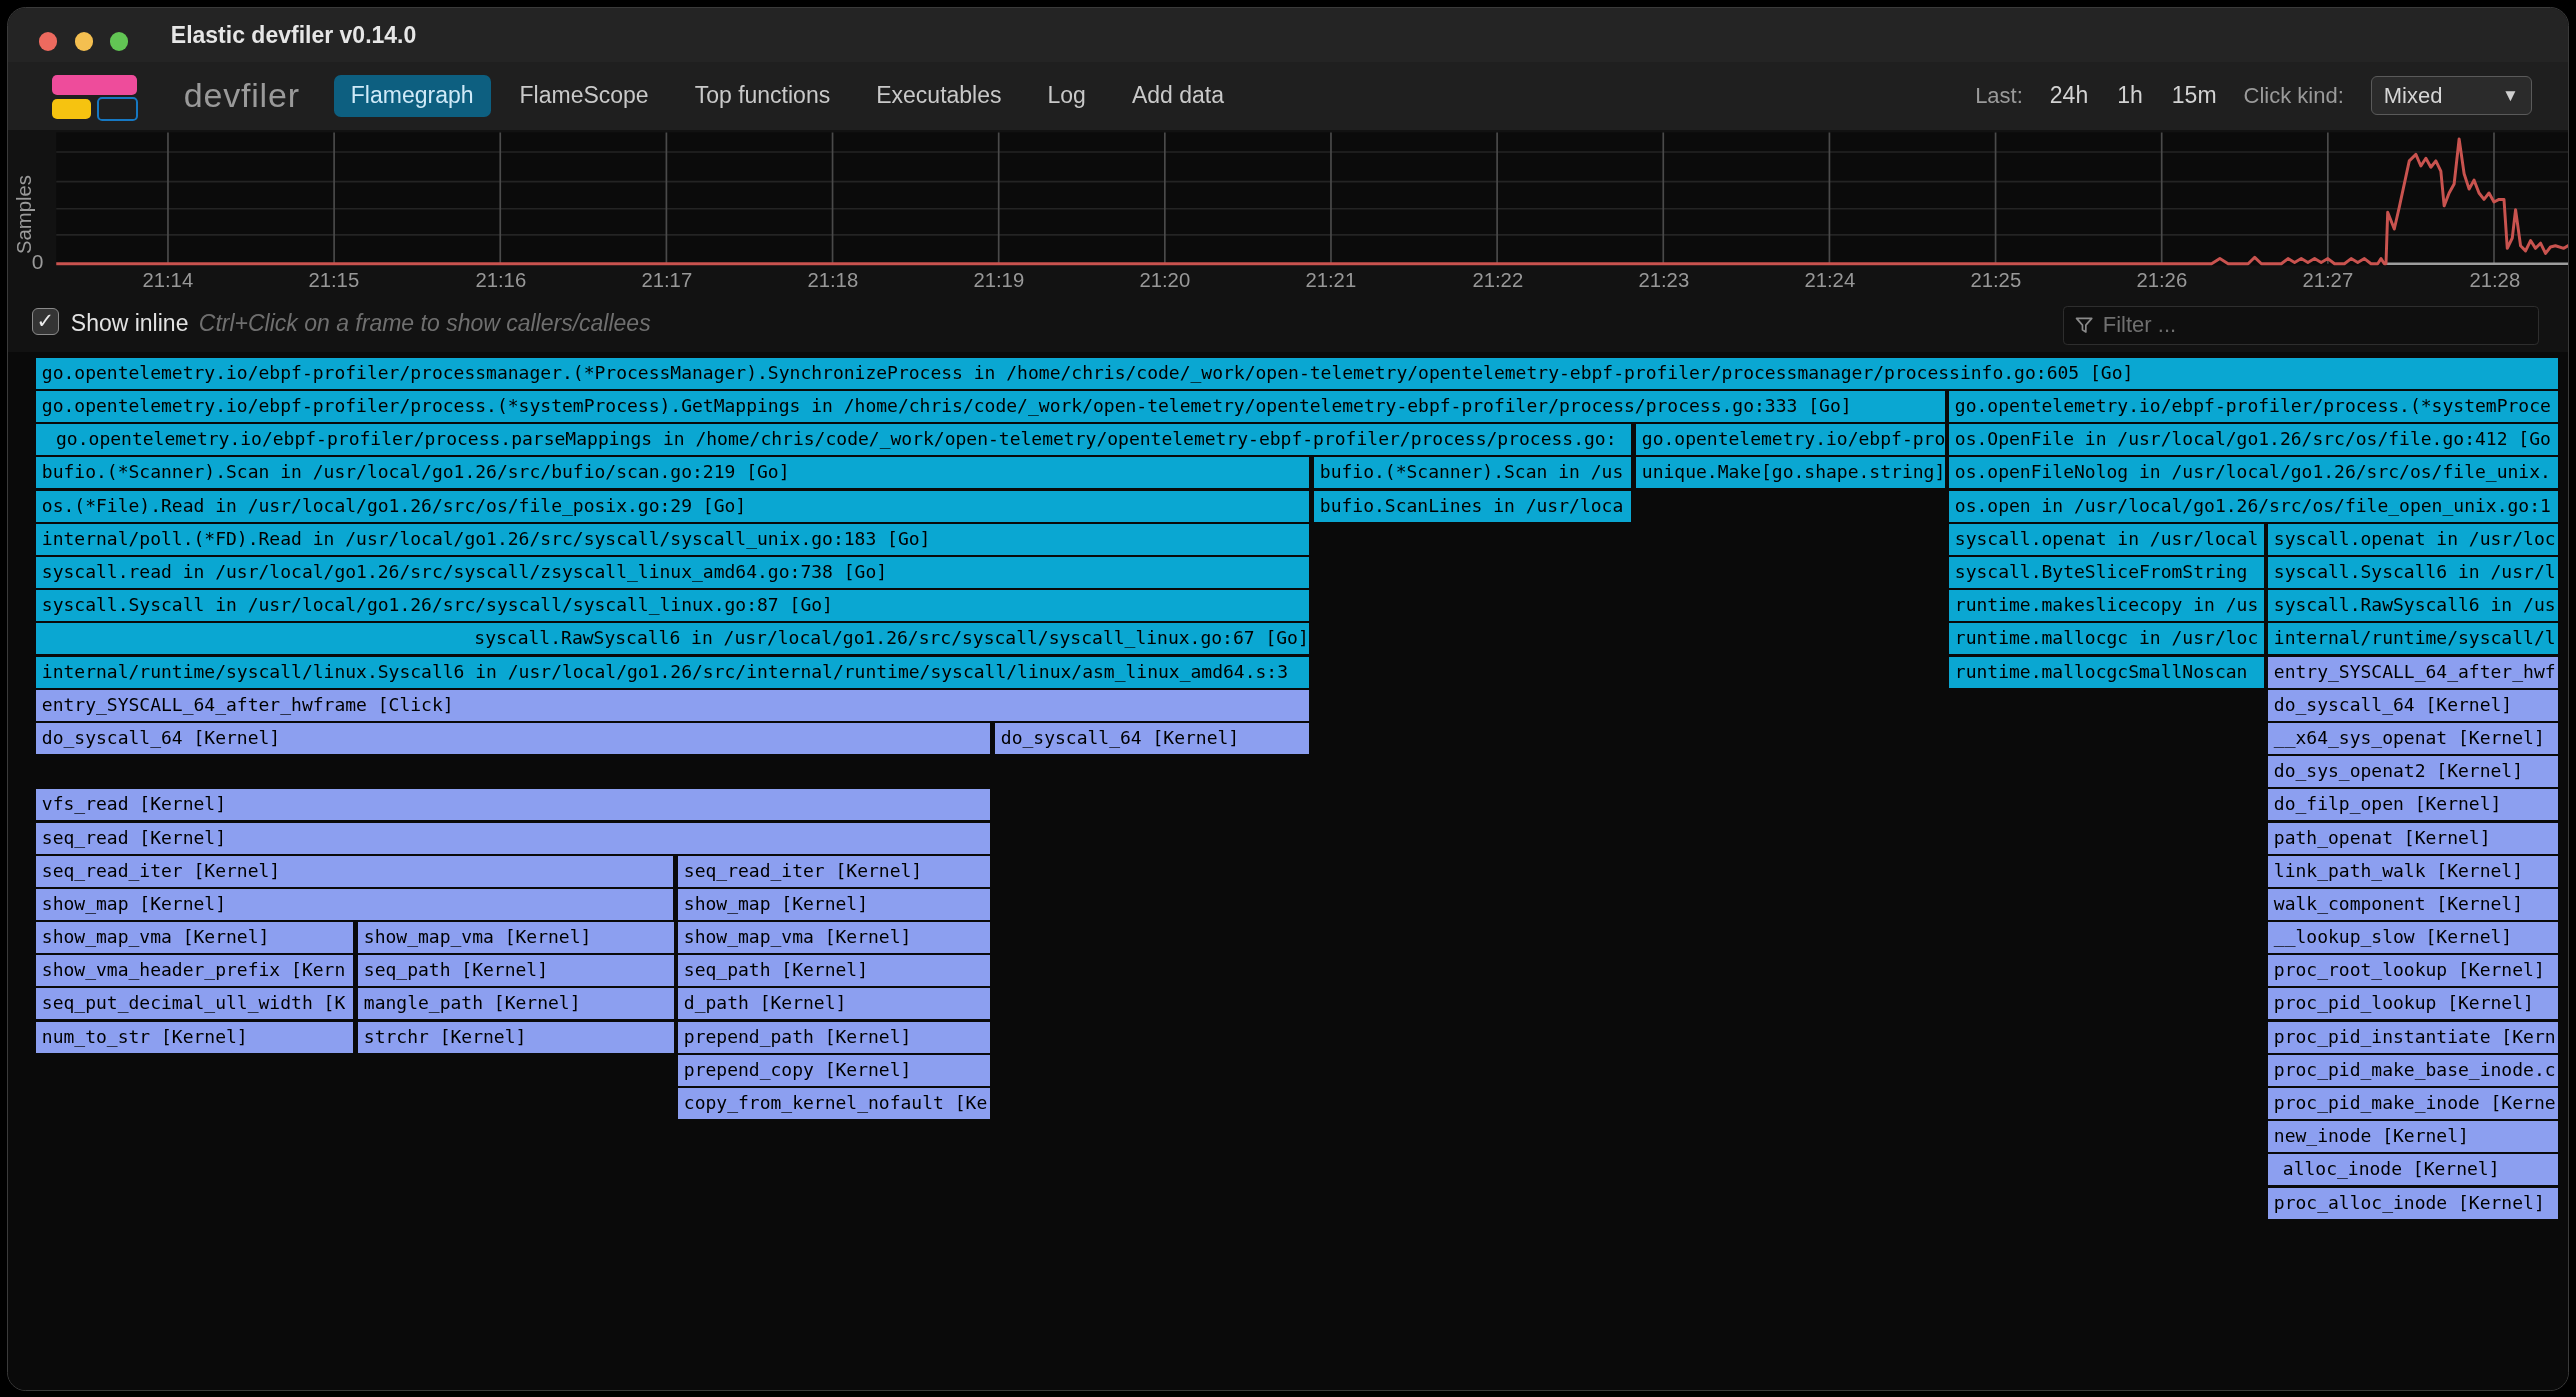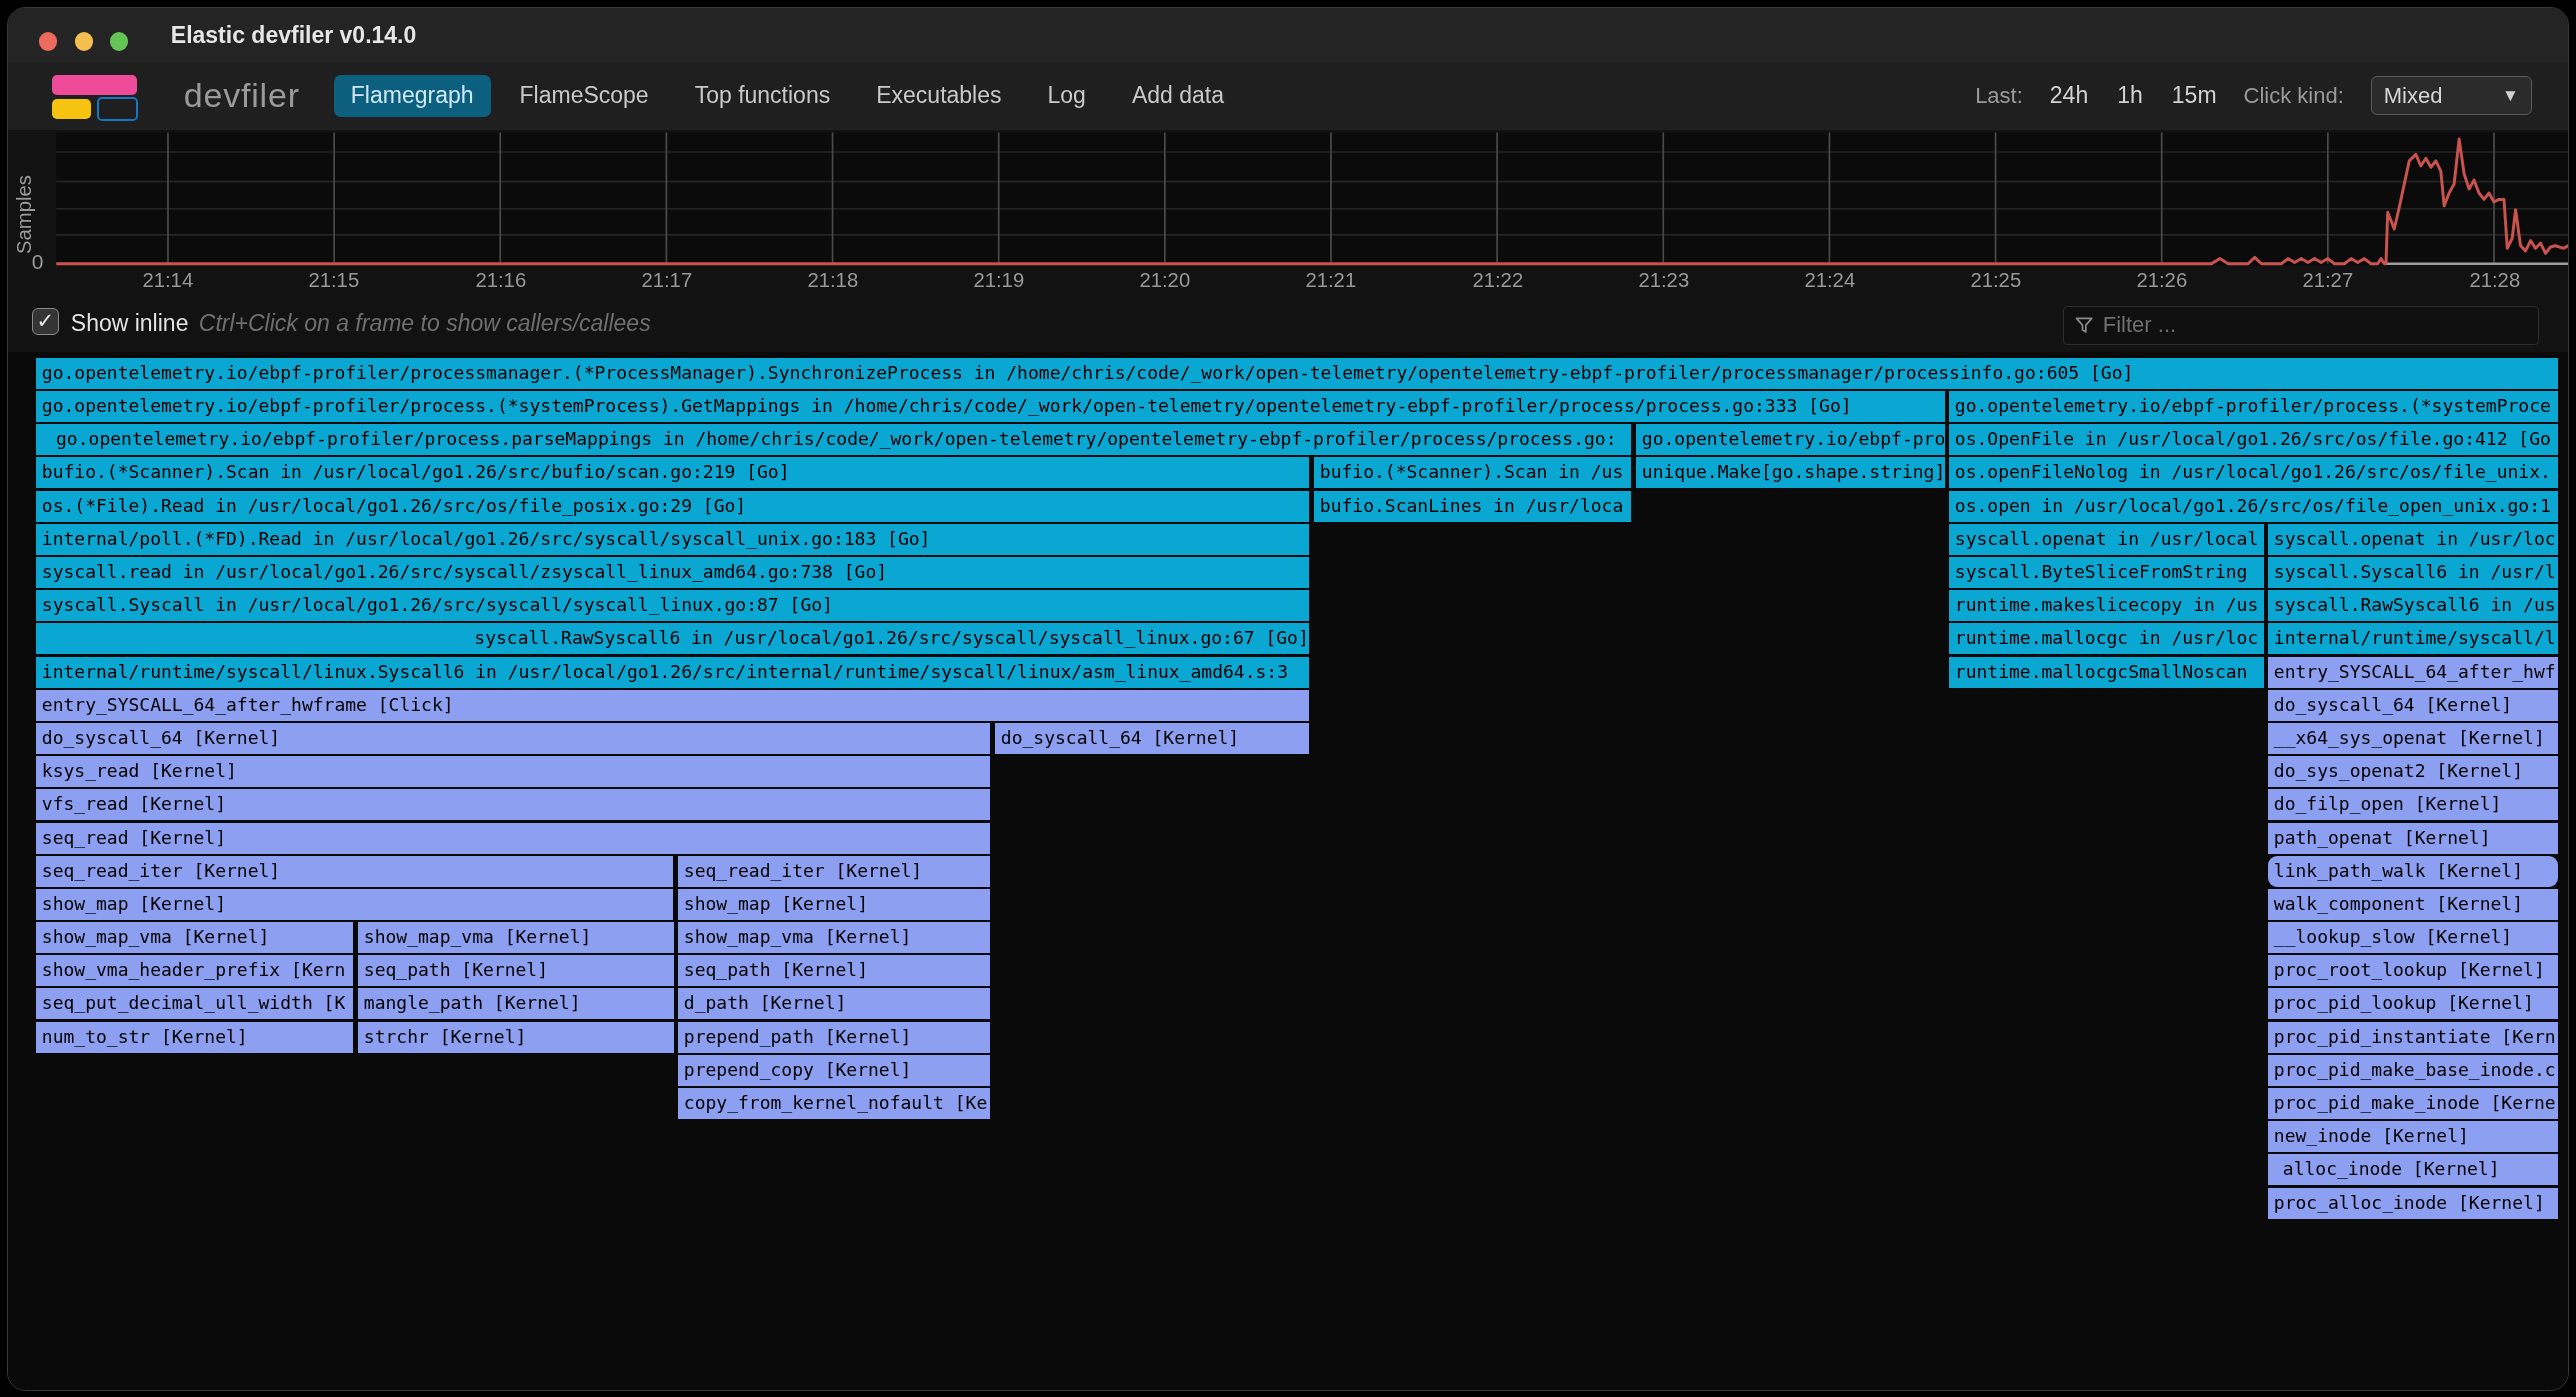--- a/index.html
+++ b/index.html
@@ -185,29 +185,28 @@
       <div class="frame go" style="left: 1941px; top: 271px; width: 315px;">runtime.mallocgc in /usr/loc</div>
       <div class="frame go" style="left: 2260px; top: 271px; width: 290px;">internal/runtime/syscall/l</div>
       <div class="frame go" style="left: 28px; top: 305px; width: 1273px;">internal/runtime/syscall/linux.Syscall6 in /usr/local/go1.26/src/internal/runtime/syscall/linux/asm_linux_amd64.s:3</div>
       <div class="frame go" style="left: 1941px; top: 305px; width: 315px;">runtime.mallocgcSmallNoscan</div>
       <div class="frame kernel" style="left: 2260px; top: 305px; width: 290px;">entry_SYSCALL_64_after_hwf</div>
       <div class="frame kernel" style="left: 28px; top: 338px; width: 1273px;">entry_SYSCALL_64_after_hwframe [Click]</div>
       <div class="frame kernel" style="left: 2260px; top: 338px; width: 290px;">do_syscall_64 [Kernel]</div>
       <div class="frame kernel" style="left: 28px; top: 371px; width: 954px;">do_syscall_64 [Kernel]</div>
       <div class="frame kernel" style="left: 987px; top: 371px; width: 314px;">do_syscall_64 [Kernel]</div>
       <div class="frame kernel" style="left: 2260px; top: 371px; width: 290px;">__x64_sys_openat [Kernel]</div>
-      <div class="frame kernel" style="left: 28px; top: 404px; width: 954px;">ksys_read [Kernel]</div>
       <div class="frame kernel" style="left: 2260px; top: 404px; width: 290px;">do_sys_openat2 [Kernel]</div>
       <div class="frame kernel" style="left: 28px; top: 437px; width: 954px;">vfs_read [Kernel]</div>
       <div class="frame kernel" style="left: 2260px; top: 437px; width: 290px;">do_filp_open [Kernel]</div>
       <div class="frame kernel" style="left: 28px; top: 471px; width: 954px;">seq_read [Kernel]</div>
       <div class="frame kernel" style="left: 2260px; top: 471px; width: 290px;">path_openat [Kernel]</div>
       <div class="frame kernel" style="left: 28px; top: 504px; width: 637px;">seq_read_iter [Kernel]</div>
       <div class="frame kernel" style="left: 670px; top: 504px; width: 312px;">seq_read_iter [Kernel]</div>
-      <div class="frame kernel" style="left: 2260px; top: 504px; width: 290px; border-radius: 9px;">link_path_walk [Kernel]</div>
+      <div class="frame kernel" style="left: 2260px; top: 504px; width: 290px;">link_path_walk [Kernel]</div>
       <div class="frame kernel" style="left: 28px; top: 537px; width: 637px;">show_map [Kernel]</div>
       <div class="frame kernel" style="left: 670px; top: 537px; width: 312px;">show_map [Kernel]</div>
       <div class="frame kernel" style="left: 2260px; top: 537px; width: 290px;">walk_component [Kernel]</div>
       <div class="frame kernel" style="left: 28px; top: 570px; width: 317px;">show_map_vma [Kernel]</div>
       <div class="frame kernel" style="left: 350px; top: 570px; width: 316px;">show_map_vma [Kernel]</div>
       <div class="frame kernel" style="left: 670px; top: 570px; width: 312px;">show_map_vma [Kernel]</div>
       <div class="frame kernel" style="left: 2260px; top: 570px; width: 290px;">__lookup_slow [Kernel]</div>
       <div class="frame kernel" style="left: 28px; top: 603px; width: 317px;">show_vma_header_prefix [Kern</div>
       <div class="frame kernel" style="left: 350px; top: 603px; width: 316px;">seq_path [Kernel]</div>
       <div class="frame kernel" style="left: 670px; top: 603px; width: 312px;">seq_path [Kernel]</div>

